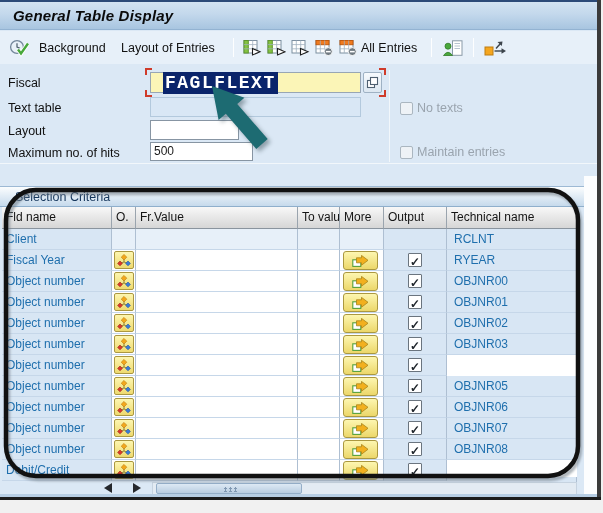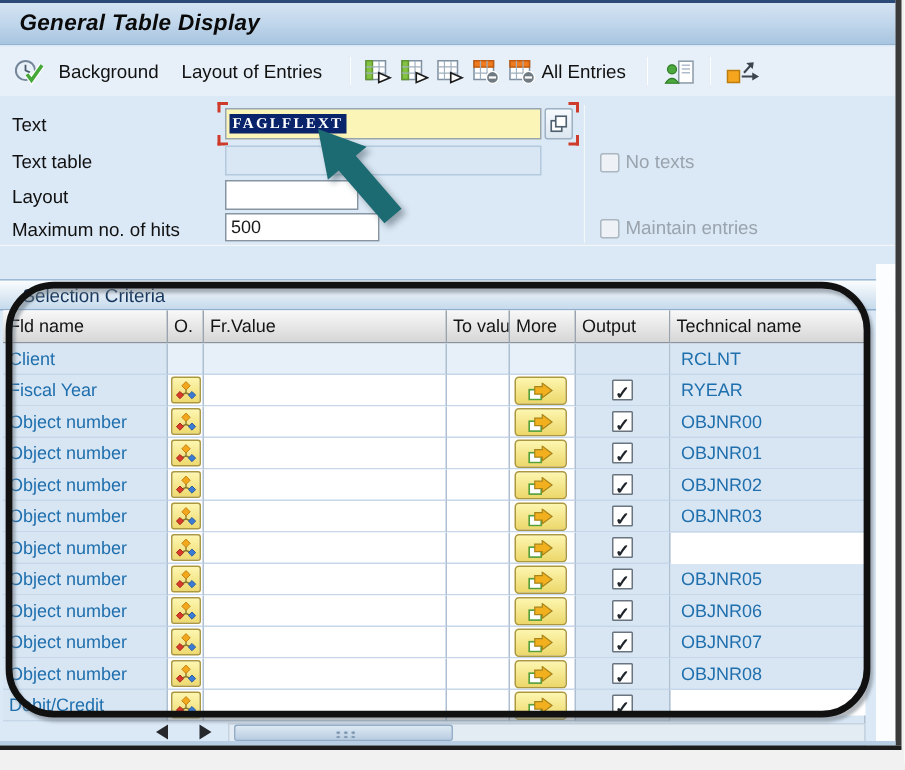--- a/index.html
+++ b/index.html
@@ -43,22 +43,22 @@
   
   .form-label { position:absolute; left:8px; font-size:12.5px; color:#111; }
   .inp { position:absolute; border:1px solid #8795a3; background:#fff; font-size:12px; line-height:17px; padding-left:3px; }
   .inp.disabled { background:#d9e7f5; border:1px solid #b3c9dd; }
   #table-input {
     position:absolute; left:150px; top:72px; width:211px; height:21px;
     background:#fbf5b7; border:1px solid #98a6b4;
     display:flex; align-items:center;
   }
   #table-input .sel {
-    margin-left:2px; background:#0a246b; color:#fff;
-    font-family:Liberation Serif, serif; font-weight:bold; font-size:10px;
+    margin-left:12px; background:#0a246b; color:#fff;
+    font-family:Liberation Mono, monospace; font-weight:bold; font-size:18px;
     letter-spacing:1.5px; padding:1px 2px;
   }
   #matchcode-btn {
     position:absolute; left:363px; top:72px; width:19px; height:21px;
     background:linear-gradient(#f6fafd,#dce7f1); border:1px solid #9fb2c4; border-radius:2px;
     display:flex; align-items:center; justify-content:center; cursor:pointer;
   }
   
   .fcorner { position:absolute; width:7px; height:7px; }
   .fc-tl { left:145px; top:68px; border-left:2px solid #cf3b2a; border-top:2px solid #cf3b2a; }
@@ -216,21 +216,21 @@
       <svg width="23" height="18" viewBox="0 0 23 18">
         <rect x="1" y="8" width="8" height="8" fill="#f5a61e" stroke="#bd7c12"></rect>
         <path d="M10.5 12 H18" stroke="#3c444c" stroke-width="1.4"></path>
         <polygon points="17.5,9.3 22,12 17.5,14.7" fill="#3c444c"></polygon>
         <path d="M12 9.5 L16.5 4.5" stroke="#3c444c" stroke-width="1.4"></path>
         <polygon points="13.5,3 18.5,2.5 17.8,7" fill="#3c444c"></polygon>
       </svg>
     </div>
   </div>
 
-  <div class="form-label" style="top:76px">Text</div>
+  <div class="form-label" style="top:76px">Fiscal</div>
   <div id="table-input">
     <span class="sel">FAGLFLEXT</span>
   </div>
   <div class="fcorner fc-tl"></div>
   <div class="fcorner fc-tr"></div>
   <div class="fcorner fc-bl"></div>
   <div class="fcorner fc-br"></div>
   <div id="matchcode-btn">
     <svg width="13" height="13" viewBox="0 0 13 13">
       <rect x="1.5" y="4.5" width="7" height="7" fill="#fff" stroke="#4f6070" stroke-width="1.1"></rect>

